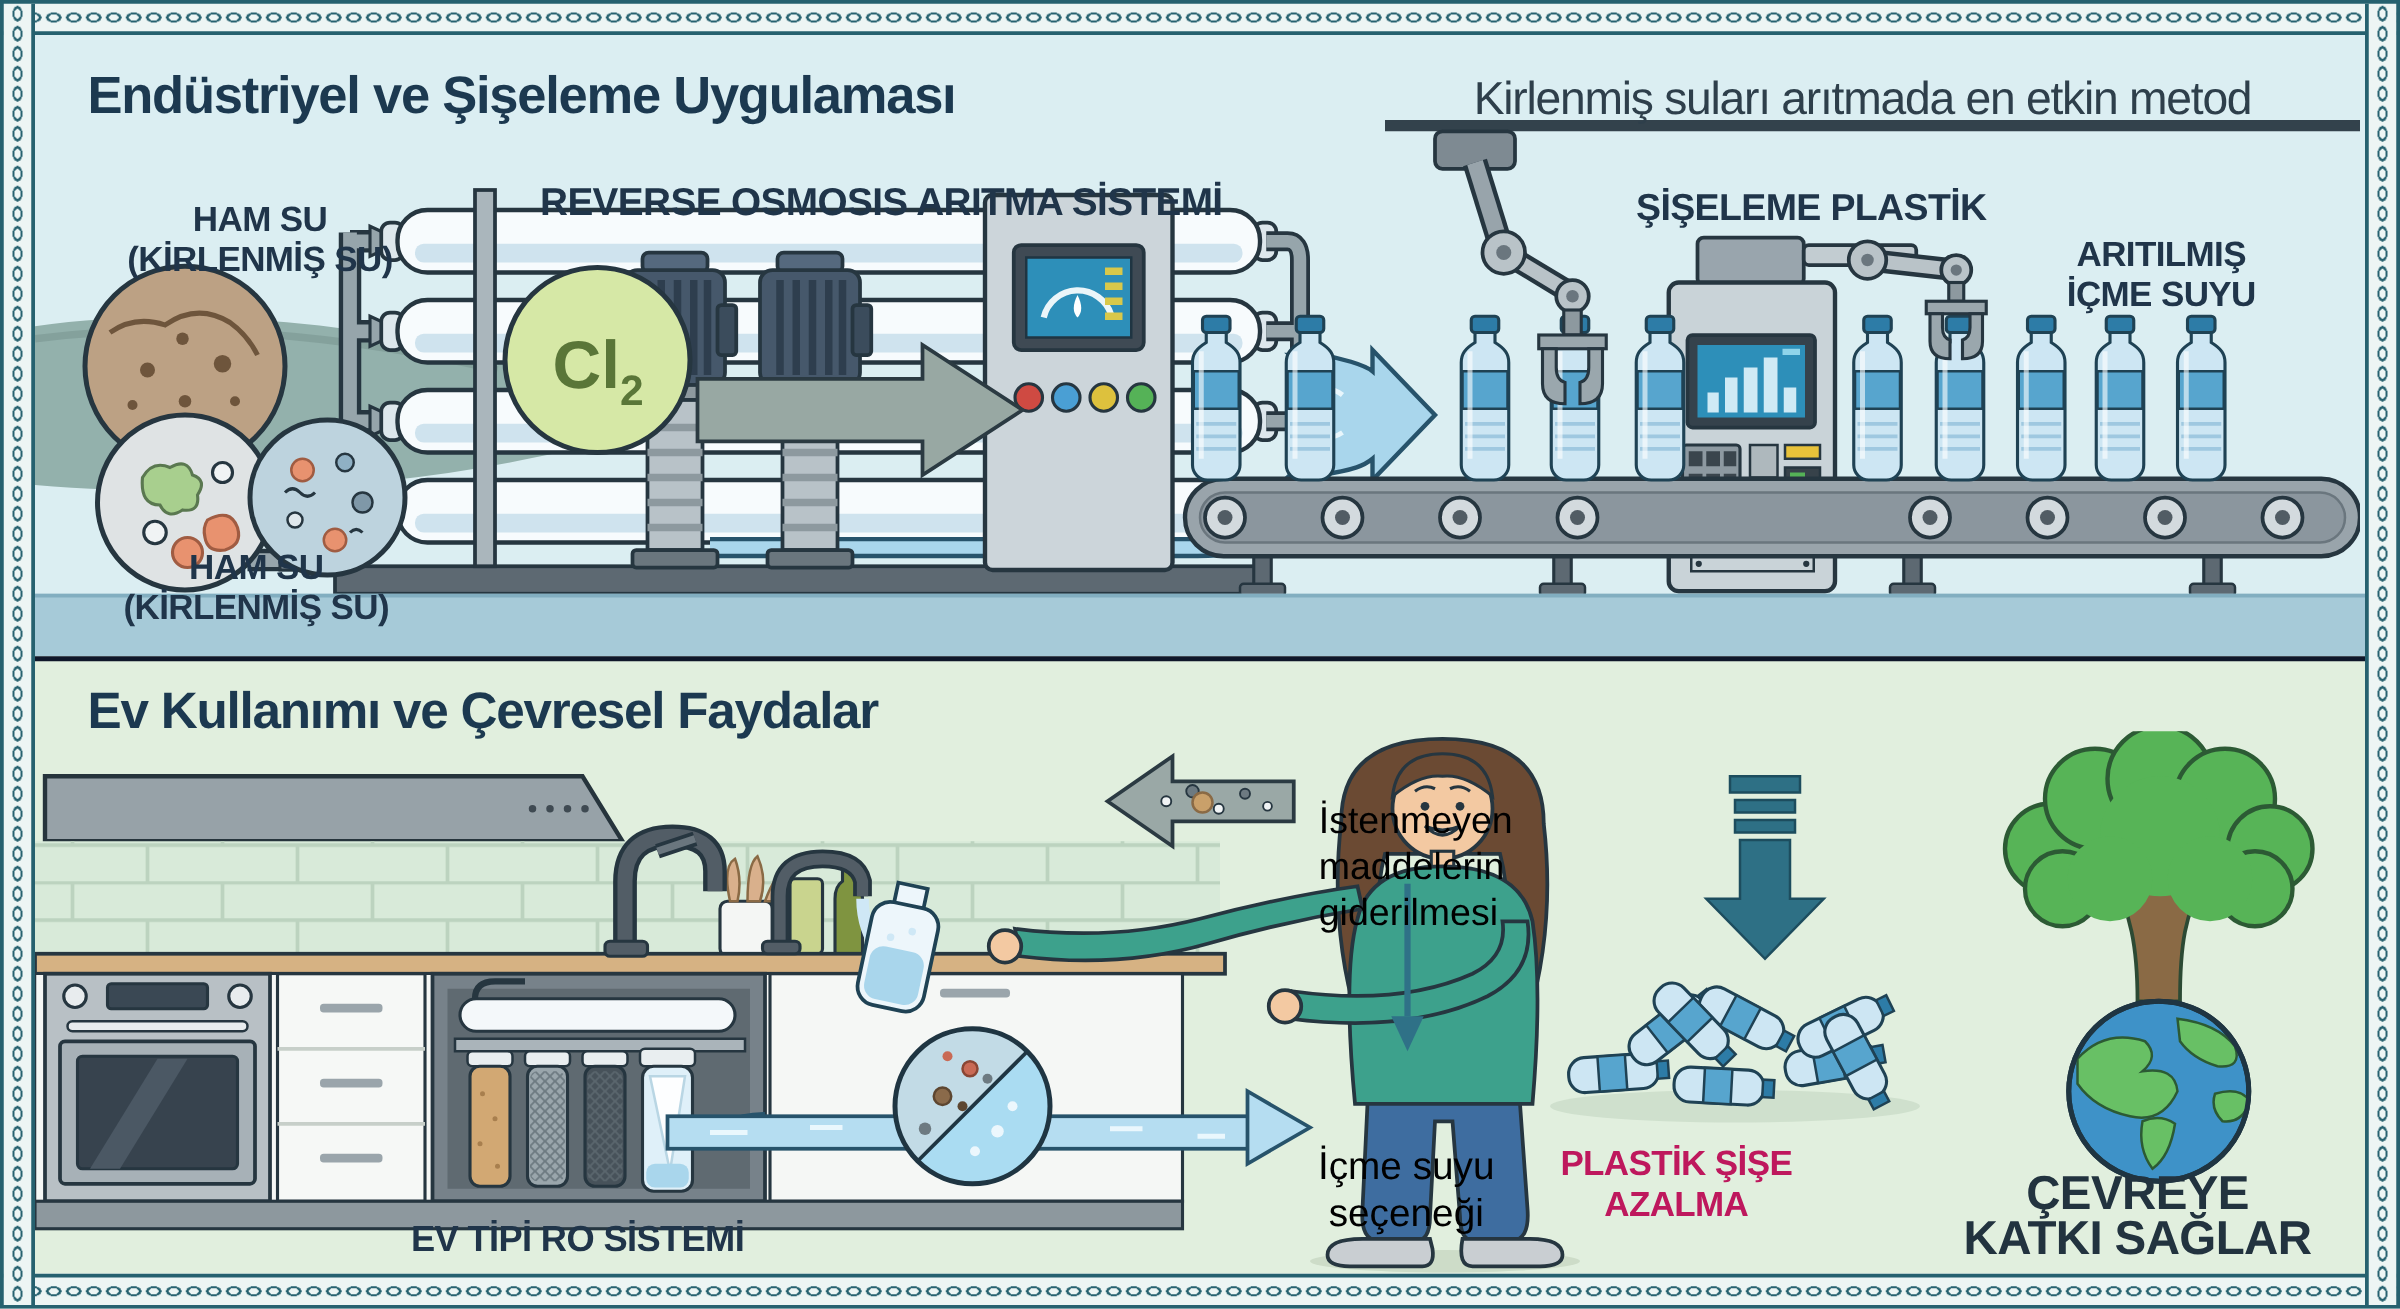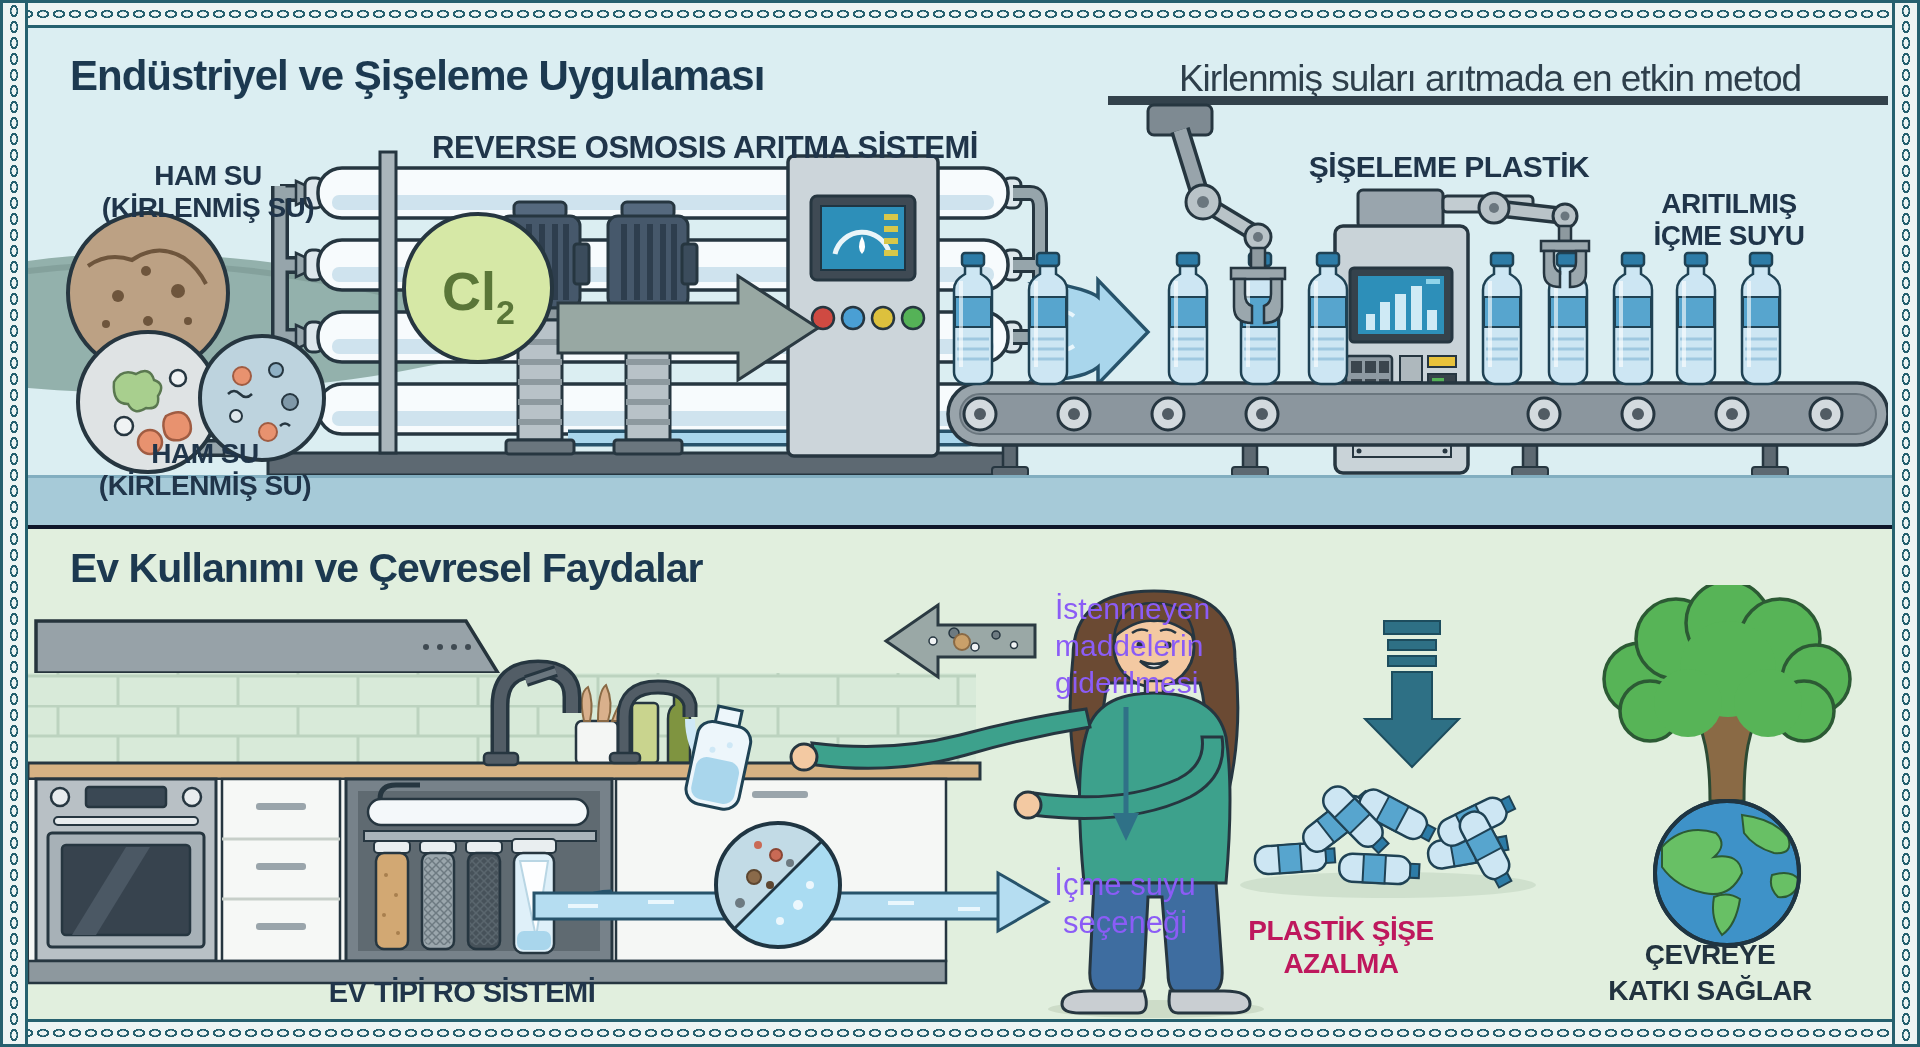--- a/index.html
+++ b/index.html
@@ -29,21 +29,21 @@
   #top-floor{position:absolute;left:0;bottom:0;width:100%;height:47px;background:#a6cad8;border-top:3px solid #82aec0;}
   #bottom-section{position:absolute;left:28px;top:525px;width:1864px;height:494px;background:#e1efde;border-top:4px solid #0f172a;box-sizing:border-box;overflow:hidden;}
 
   .scene{position:absolute;left:0;}
 
   
   .lbl{position:absolute;color:#20354a;line-height:1.13;}
   .heading{font-weight:bold;color:#1c3950;letter-spacing:-1px;font-size:42px;white-space:nowrap;}
   .subheading{font-weight:400;color:#2e3f4b;letter-spacing:-1px;font-size:37px;text-align:center;white-space:nowrap;}
   .caps{font-weight:bold;text-align:center;letter-spacing:-0.5px;}
-  .note{font-weight:400;color:#8b5cf6;}
+  .note{font-weight:400;color:#000000;margin-top:48px;}
   .z{z-index:5;}
 </style>
 </head>
 <body>
 
 <div id="top-section">
 
   <svg class="scene" style="top:58px;" width="1860" height="392" viewBox="0 0 1860 392">
     <defs>
       <g id="vessel">
@@ -292,21 +292,21 @@
   <div class="lbl heading z" style="left:42px;top:24px;">Endüstriyel ve Şişeleme Uygulaması</div>
 
   <div class="lbl caps z" style="left:30px;top:132px;width:300px;font-size:28px;">
     <div>HAM SU</div>
     <div>(KİRLENMİŞ SU)</div>
   </div>
   <div class="lbl caps z" style="left:27px;top:410px;width:300px;font-size:28px;">
     <div>HAM SU</div>
     <div>(KİRLENMİŞ SU)</div>
   </div>
-  <div class="lbl caps z" style="left:347px;top:102px;width:660px;font-size:31px;">REVERSE OSMOSIS ARITMA SİSTEMİ</div>
+  <div class="lbl caps z" style="left:347px;top:116px;width:660px;font-size:31px;">REVERSE OSMOSIS ARITMA SİSTEMİ</div>
   <div class="lbl caps z" style="left:1271px;top:122px;width:300px;font-size:30px;">ŞİŞELEME PLASTİK</div>
   <div class="lbl caps z" style="left:1571px;top:160px;width:260px;font-size:28px;">
     <div>ARITILMIŞ</div>
     <div>İÇME SUYU</div>
   </div>
 </div>
 
 <div id="bottom-section">
 
   <svg class="scene" style="top:56px;" width="1860" height="434" viewBox="0 0 1860 434">
@@ -528,21 +528,21 @@
     <div>seçeneği</div>
   </div>
 
   <div class="lbl caps z" style="left:234px;top:447px;width:400px;font-size:29px;text-align:center;">EV TİPİ RO SİSTEMİ</div>
 
   <div class="lbl caps z" style="left:1163px;top:385px;width:300px;font-size:28px;line-height:33px;color:#be185d;">
     <div>PLASTİK ŞİŞE</div>
     <div>AZALMA</div>
   </div>
 
-  <div class="lbl caps z" style="left:1532px;top:408px;width:300px;font-size:28px;line-height:36px;color:#22333f;">
+  <div class="lbl caps z" style="left:1532px;top:408px;width:300px;font-size:38px;line-height:36px;color:#22333f;">
     <div>ÇEVREYE</div>
     <div>KATKI SAĞLAR</div>
   </div>
 </div>
 
 <div class="chain chain-h chain-top"></div>
 <div class="chain chain-h chain-bottom"></div>
 <div class="chain chain-v chain-left"></div>
 <div class="chain chain-v chain-right"></div>
 <div class="outer-line"></div>

